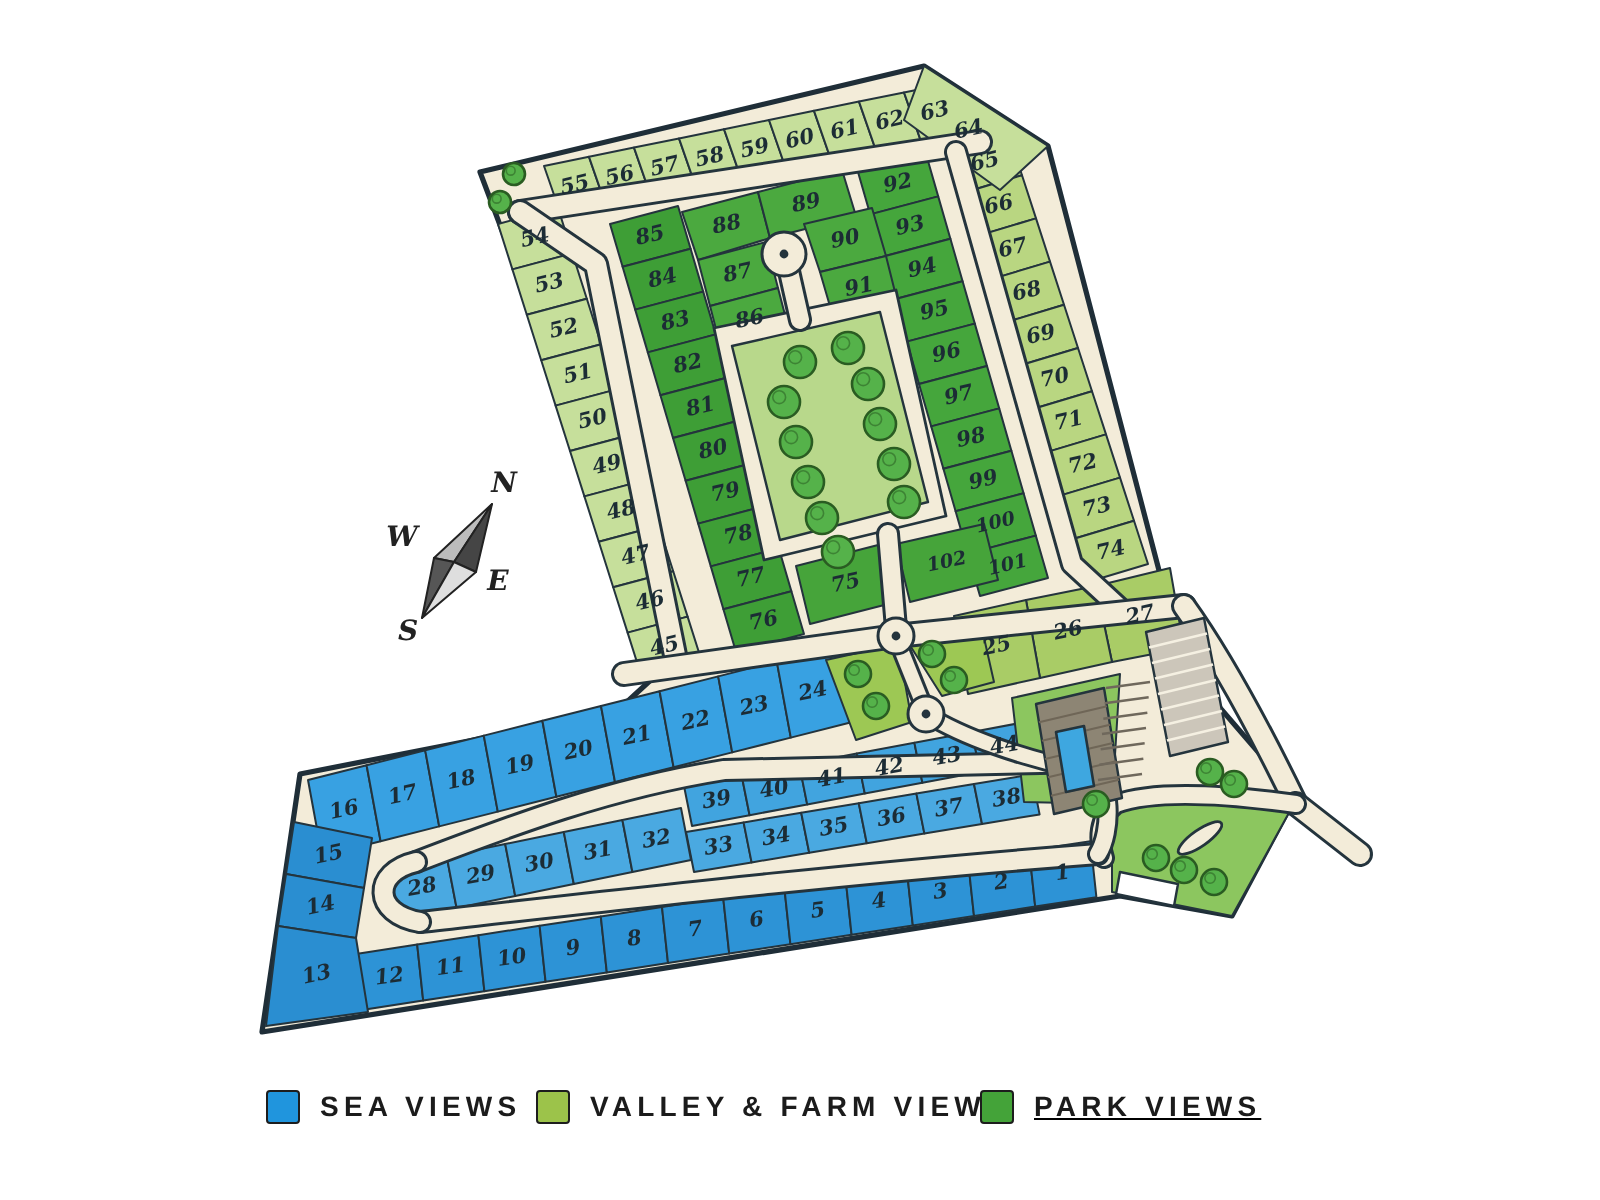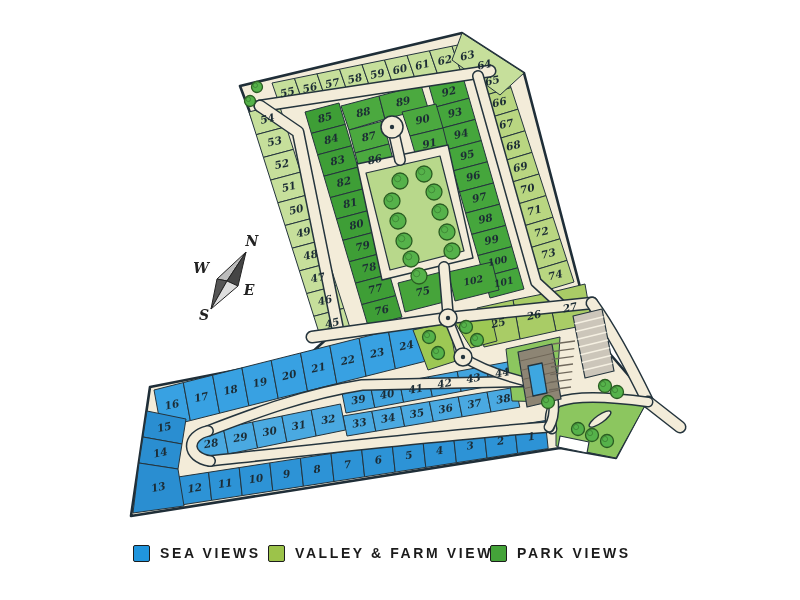--- a/index.html
+++ b/index.html
@@ -343,18 +343,18 @@
     </svg>
   <div id="legend">
     <div class="leg-item" style="left:133px;">
       <span class="leg-swatch" style="background: rgb(32, 149, 221);"></span>
       <span class="leg-label">SEA VIEWS</span>
     </div>
     <div class="leg-item" style="left:268px;">
       <span class="leg-swatch" style="background: rgb(156, 195, 74);"></span>
       <span class="leg-label">VALLEY &amp; FARM VIEWS</span>
     </div>
-    <div class="leg-item" style="left:490px;">
+    <div class="leg-item" style="left:490px;text-decoration:underline;">
       <span class="leg-swatch" style="background: rgb(68, 163, 57);"></span>
       <span class="leg-label">PARK VIEWS</span>
     </div>
   </div>
 </div>
 
 </body></html>

